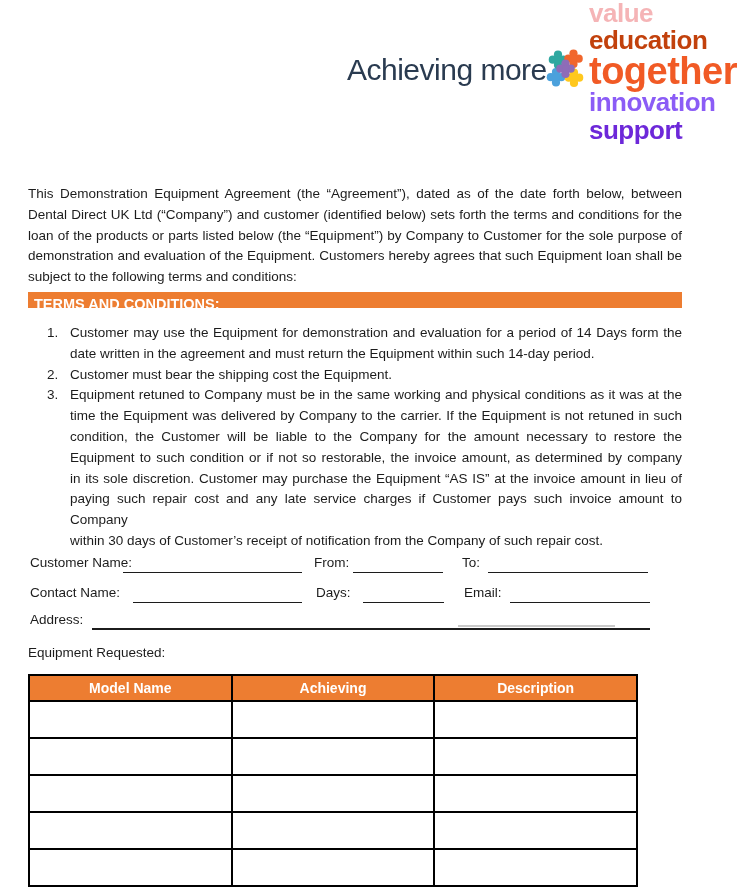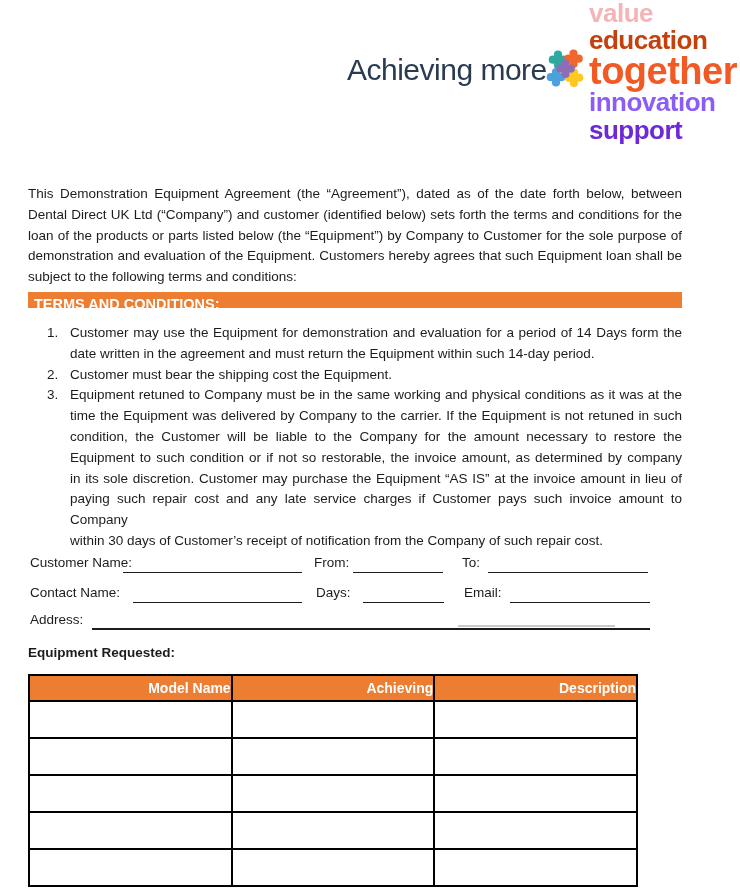--- a/index.html
+++ b/index.html
@@ -39,33 +39,33 @@
   .intro { left:28px; top:184px; width:654px; }
 
   .terms-list { position:absolute; left:47px; top:323px; width:635px;
     font-size:13.5px; line-height:20.8px; }
   .term-item { display:flex; }
   .term-num { flex:none; width:23px; }
   .term-lines { width:612px; }
 
   
   .flabel { position:absolute; font-size:13.5px; line-height:18px; white-space:nowrap; }
-  .flabel.bold { font-weight:bold; }
+  .flabel.bold { font-weight:normal; }
   .blank { position:absolute; height:0; border-bottom:1.5px solid #1c1c1c; }
   .blank-gray { position:absolute; height:0; border-bottom:2px solid #C9C9C9; }
 
   
   .equip-table {
     position:absolute; left:28px; top:674px; width:610px;
     border-collapse:collapse; table-layout:fixed;
   }
   .equip-table th, .equip-table td { border:2px solid #000000; padding:0; }
   .equip-table th {
     background:#ED7D31; color:#ffffff; font-weight:bold; font-size:14px;
-    height:24px; text-align:right; vertical-align:middle;
+    height:24px; text-align:center; vertical-align:middle;
   }
   .equip-table td { height:35px; background:#ffffff; }
 </style>
 </head>
 <body>
 
 <div class="page">
 
   <div class="tagline">Achieving more</div>
 

